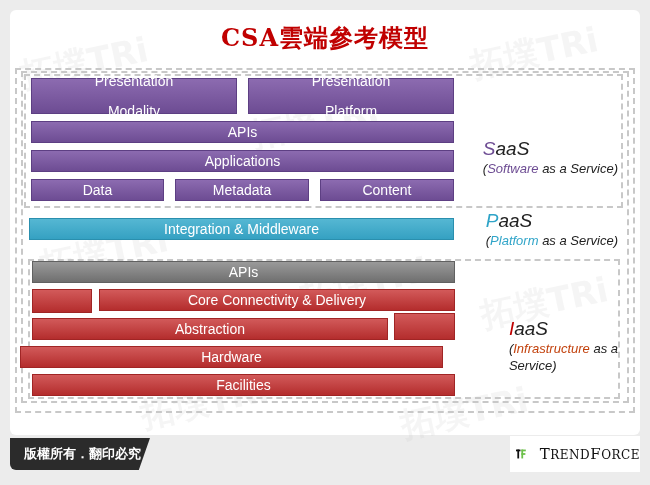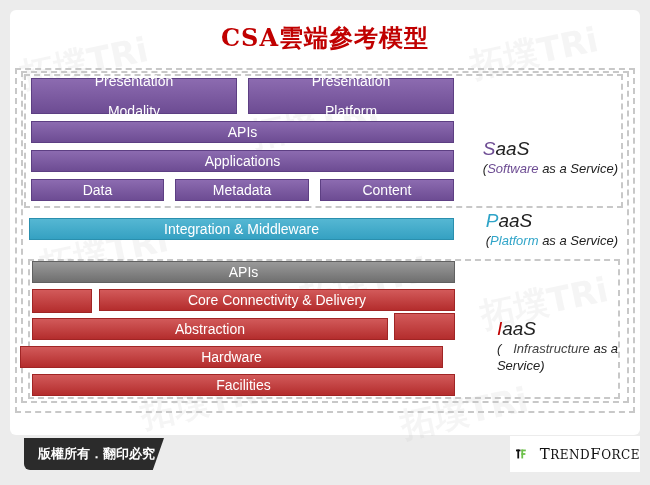--- a/index.html
+++ b/index.html
@@ -62,21 +62,21 @@
   }
   .layer-label {
     position: absolute; right: 32px; text-align: left;
     color: #222; font-size: 13px; line-height: 17px; font-style: italic;
   }
   .layer-label .big { font-size: 19px; line-height: 22px; }
   .footer {
     position: absolute; left: 10px; top: 438px; width: 630px; height: 32px;
   }
   .footer-left {
-    position: absolute; left: 14px; top: 0; height: 32px; width: 140px;
+    position: absolute; left: 0; top: 0; height: 32px; width: 140px;
     background: #2b2b2b; color: #fff;
     font-family: "DejaVu Sans", sans-serif; font-weight: bold; font-size: 13px;
     display: flex; align-items: center; padding-left: 14px; box-sizing: border-box;
     border-radius: 0 0 0 6px;
     clip-path: polygon(0 0, 100% 0, 92% 100%, 0 100%);
   }
   .footer-mid {
     position: absolute; left: 128px; top: 0; height: 32px; width: 380px;
     background: linear-gradient(#8a8a8a, #6a6a6a); color: #fff;
     font-size: 12px;
@@ -143,21 +143,21 @@
 <div class="block gray" style="left:32px;top:261px;width:423px;height:22px;">APIs</div>
 <div class="block red" style="left:32px;top:289px;width:60px;height:24px;"></div>
 <div class="block red" style="left:99px;top:289px;width:356px;height:22px;">Core Connectivity &amp; Delivery</div>
 <div class="block red" style="left:32px;top:318px;width:356px;height:22px;">Abstraction</div>
 <div class="block red" style="left:394px;top:313px;width:61px;height:27px;"></div>
 <div class="block red" style="left:20px;top:346px;width:423px;height:22px;">Hardware</div>
 <div class="block red" style="left:32px;top:374px;width:423px;height:22px;">Facilities</div>
 
 <div class="layer-label" style="top:318px;">
   <div class="big"><span style="color:#c00000;">I</span><span>aaS</span></div>
-  <div><span>(</span><span style="color:#404040;margin-left:12px;">Infrastructure</span><span style="white-space:pre;"> as a</span></div>
+  <div><span>(</span><span style="color:#c2410c;">Infrastructure</span><span style="white-space:pre;"> as a</span></div>
   <div>Service)</div>
 </div>
 
 <div class="footer">
   <div class="footer-left">版權所有．翻印必究</div>
   <div class="footer-right">
     <svg width="22" height="20" viewBox="0 0 22 20">
       <rect x="0" y="0" width="10" height="4" fill="#111"></rect>
       <rect x="3" y="0" width="4" height="20" fill="#111"></rect>
       <rect x="12" y="0" width="10" height="4" fill="#6cc04a"></rect>

